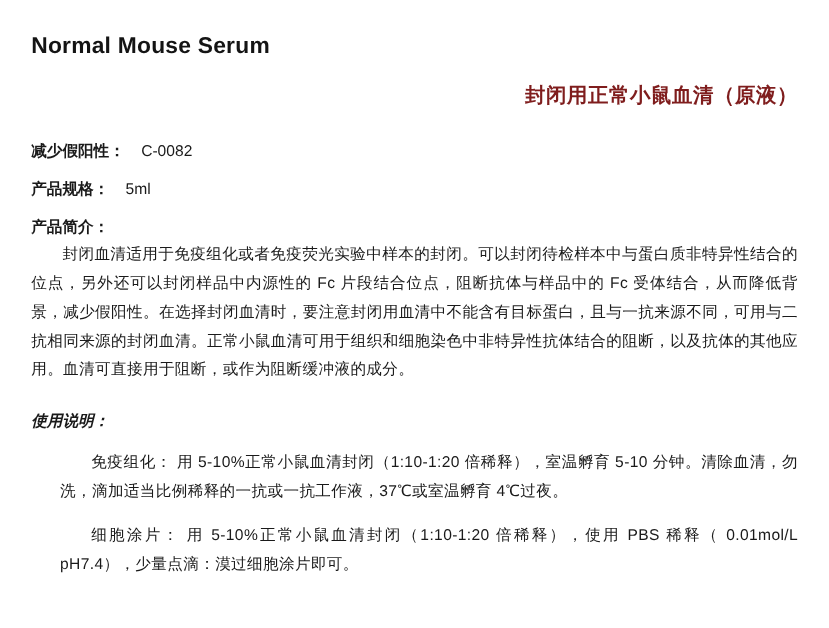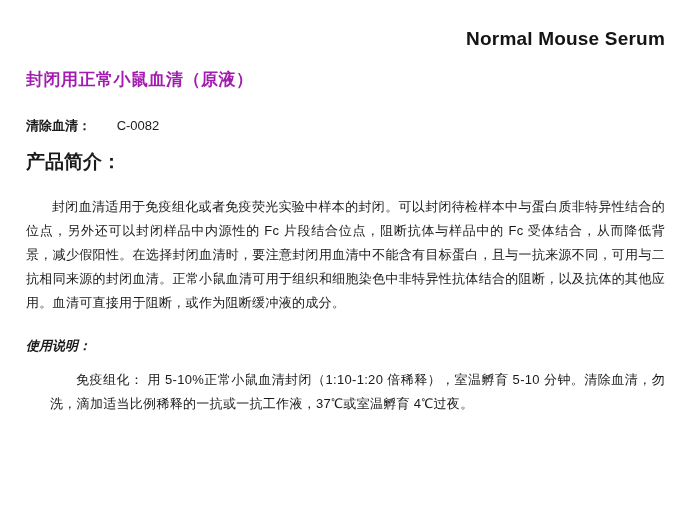--- a/index.html
+++ b/index.html
@@ -15,62 +15,62 @@
     overflow: hidden;
   }
   .page {
     width: 691px;
     height: 523px;
     box-sizing: border-box;
     padding: 18px 26px 0 26px;
     position: relative;
   }
   .title-en {
-    text-align: right;
+    text-align: left;
     font-size: 19px;
     font-weight: bold;
     letter-spacing: 0.2px;
     margin: 10px 0 0 0;
     color: #141414;
   }
   .title-cn {
-    text-align: left;
+    text-align: right;
     font-size: 17px;
     font-weight: bold;
     margin: 18px 0 0 0;
     letter-spacing: 0.5px;
-    color: #a21caf;
+    color: #7f1d1d;
   }
   .field-block {
     margin-top: 26px;
   }
   .field-row {
     font-size: 13px;
     margin-bottom: 14px;
     line-height: 1.35;
   }
   .field-label {
     font-weight: bold;
     display: inline;
   }
   .field-value {
     display: inline;
-    margin-left: 22px;
+    margin-left: 10px;
   }
   .section-head {
-    font-size: 19px;
+    font-size: 13px;
     font-weight: bold;
     font-family: Liberation Serif, serif;
   }
   .para {
     font-size: 13px;
     line-height: 1.85;
     text-align: justify;
     text-justify: inter-ideograph;
-    margin-top: 20px;
+    margin-top: 2px;
     text-indent: 2em;
   }
   .usage-head {
     font-size: 13px;
     font-weight: bold;
     margin-top: 22px;
     font-style: italic;
   }
   .usage-item {
     font-size: 13px;
@@ -87,24 +87,29 @@
 </head>
 <body>
 
 <div class="page">
 
   <h1 class="title-en">Normal Mouse Serum</h1>
   <h2 class="title-cn">封闭用正常小鼠血清（原液）</h2>
 
   <div class="field-block">
     <div class="field-row">
-      <span class="field-label">清除血清：</span>
+      <span class="field-label">减少假阳性：</span>
       <span class="field-value">C-0082</span>
+    </div>
+    <div class="field-row">
+      <span class="field-label">产品规格：</span>
+      <span class="field-value">5ml</span>
     </div>
   </div>
 
   <div class="section-head">产品简介：</div>
   <p class="para wide">封闭血清适用于免疫组化或者免疫荧光实验中样本的封闭。可以封闭待检样本中与蛋白质非特异性结合的位点，另外还可以封闭样品中内源性的 Fc 片段结合位点，阻断抗体与样品中的 Fc 受体结合，从而降低背景，减少假阳性。在选择封闭血清时，要注意封闭用血清中不能含有目标蛋白，且与一抗来源不同，可用与二抗相同来源的封闭血清。正常小鼠血清可用于组织和细胞染色中非特异性抗体结合的阻断，以及抗体的其他应用。血清可直接用于阻断，或作为阻断缓冲液的成分。</p>
 
   <div class="usage-head">使用说明：</div>
   <p class="usage-item wide">免疫组化：  用 5-10%正常小鼠血清封闭（1:10-1:20 倍稀释），室温孵育 5-10 分钟。清除血清，勿洗，滴加适当比例稀释的一抗或一抗工作液，37℃或室温孵育 4℃过夜。</p>
+  <p class="usage-item wide">细胞涂片：  用 5-10%正常小鼠血清封闭（1:10-1:20 倍稀释），使用 PBS 稀释（ 0.01mol/L pH7.4），少量点滴：漠过细胞涂片即可。</p>
 
 </div>
 
 </body></html>

